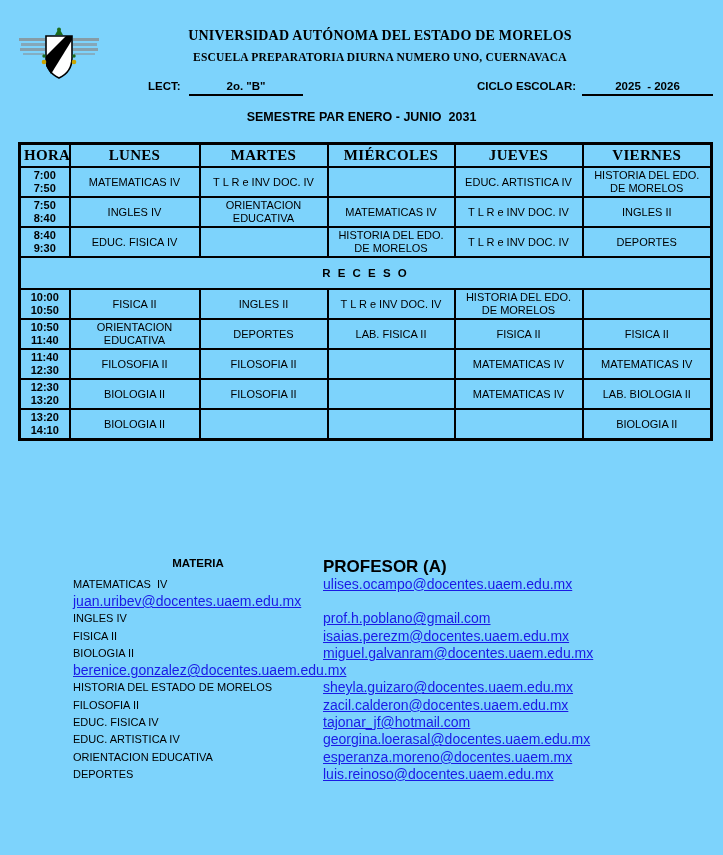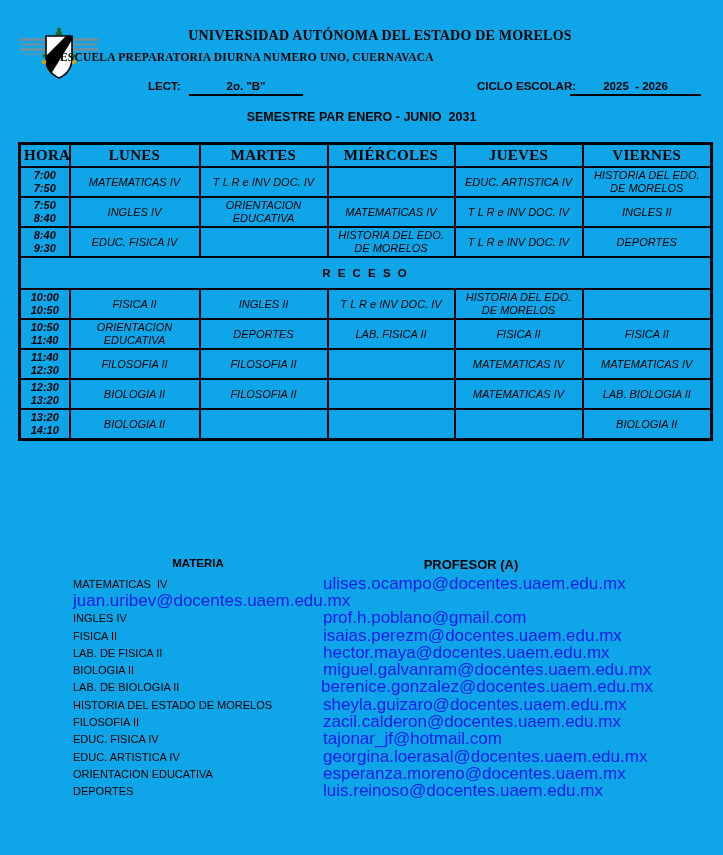--- a/index.html
+++ b/index.html
@@ -1,76 +1,76 @@
 <!DOCTYPE html>
 <html style="--link: #1a1ae6; --border: #000000; --background: #ffffff;"><head>
 <meta charset="utf-8">
 <style>
   html,body{margin:0;padding:0;background:#ffffff;}
   .page{
-    position:relative;width:723px;height:855px;background:#0ea5e9;
+    position:relative;width:723px;height:855px;background:#7dd3fc;
     font-family:"Liberation Sans",sans-serif;color:#000;overflow:hidden;
   }
   
   .crest{position:absolute;left:18px;top:26px;width:82px;height:58px;}
   .title-university{
     position:absolute;top:28px;left:60px;width:640px;text-align:center;
     font-family:"Liberation Serif",serif;font-weight:bold;font-size:14px;letter-spacing:.2px;
   }
   .title-school{
-    position:absolute;top:51px;left:60px;width:640px;text-align:left;
+    position:absolute;top:51px;left:60px;width:640px;text-align:center;
     font-family:"Liberation Serif",serif;font-weight:bold;font-size:11.5px;letter-spacing:.2px;
   }
   .meta-label{position:absolute;top:80px;font-weight:bold;font-size:11.5px;}
   .lbl-grupo{left:148px;}
   .lbl-ciclo{left:477px;}
   .meta-value{
     position:absolute;top:76px;height:18px;border-bottom:2px solid #000;
     text-align:center;font-weight:bold;font-size:11.5px;line-height:20px;white-space:pre;
   }
   .val-grupo{left:189px;width:114px;}
-  .val-ciclo{left:570px;width:131px;}
+  .val-ciclo{left:582px;width:131px;}
   .semester-title{
     position:absolute;top:110px;left:0;width:723px;text-align:center;
     font-weight:bold;font-size:12.5px;white-space:pre;
   }
   
   table.schedule{
     position:absolute;left:18px;top:142px;width:692px;
     border-collapse:collapse;table-layout:fixed;
     border:3px solid #000;
   }
   table.schedule th,table.schedule td{
     border:2px solid #000;padding:1px 3px;text-align:center;vertical-align:middle;
     overflow:hidden;
   }
   table.schedule th{
     font-family:"Liberation Serif",serif;font-weight:bold;font-size:15px;
     height:19px;letter-spacing:.3px;
   }
   table.schedule td{font-size:11px;line-height:13px;}
-  tr.slot-row{height:28px;font-style:italic;}
+  tr.slot-row{height:28px;}
   td.time-cell{font-weight:bold;font-size:11px;line-height:14px;}
   tr.receso-row{height:32px;}
   tr.receso-row td{font-weight:bold;font-size:11.5px;letter-spacing:2px;}
   
   .fac-headers{position:absolute;top:557px;left:0;width:723px;height:15px;padding-left:41px;}
   .fac-col-subject-h{
     position:absolute;left:73px;width:250px;text-align:center;
     font-weight:bold;font-size:11.5px;
   }
   .fac-col-prof-h{
-    position:absolute;left:323px;width:296px;text-align:center;
-    font-weight:bold;font-size:13px;
+    position:absolute;left:323px;width:296px;
+    font-weight:bold;font-size:17px;
   }
   .fac-list{position:absolute;top:575px;left:73px;width:580px;}
   .fac-row{display:flex;align-items:center;height:17.3px;}
   .fac-subject{width:250px;font-size:11px;white-space:pre;}
   .fac-email{
-    font-size:17px;color:var(--link,#1a1ae6);cursor:pointer;
+    font-size:14px;color:var(--link,#1a1ae6);text-decoration:underline;cursor:pointer;
   }
 </style>
 </head>
 <body>
 
 <div class="page">
 
   <svg class="crest" viewBox="0 0 82 58" xmlns="http://www.w3.org/2000/svg">
 
     <g fill="#8a8a8a">
@@ -246,29 +246,24 @@
     </div>
     <div class="fac-row">
       <span class="fac-subject">INGLES IV</span>
       <a class="fac-email">prof.h.poblano@gmail.com</a>
     </div>
     <div class="fac-row">
       <span class="fac-subject">FISICA II</span>
       <a class="fac-email">isaias.perezm@docentes.uaem.edu.mx</a>
     </div>
     <div class="fac-row">
-      <span class="fac-subject">LAB. DE FISICA II</span>
-      <a class="fac-email">hector.maya@docentes.uaem.edu.mx</a>
-    </div>
-    <div class="fac-row">
       <span class="fac-subject">BIOLOGIA II</span>
       <a class="fac-email">miguel.galvanram@docentes.uaem.edu.mx</a>
     </div>
     <div class="fac-row">
-      <span class="fac-subject">LAB. DE BIOLOGIA II</span>
       <a class="fac-email">berenice.gonzalez@docentes.uaem.edu.mx</a>
     </div>
     <div class="fac-row">
       <span class="fac-subject">HISTORIA DEL ESTADO DE MORELOS</span>
       <a class="fac-email">sheyla.guizaro@docentes.uaem.edu.mx</a>
     </div>
     <div class="fac-row">
       <span class="fac-subject">FILOSOFIA II</span>
       <a class="fac-email">zacil.calderon@docentes.uaem.edu.mx</a>
     </div>

